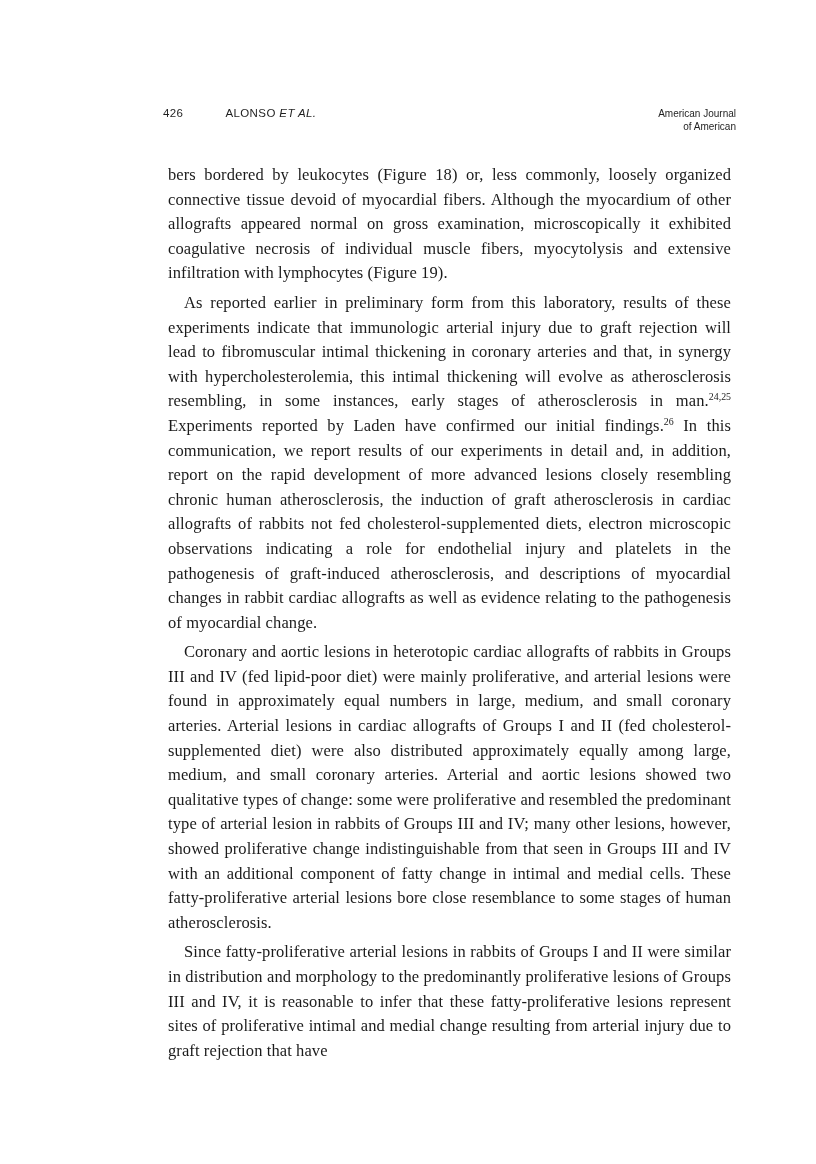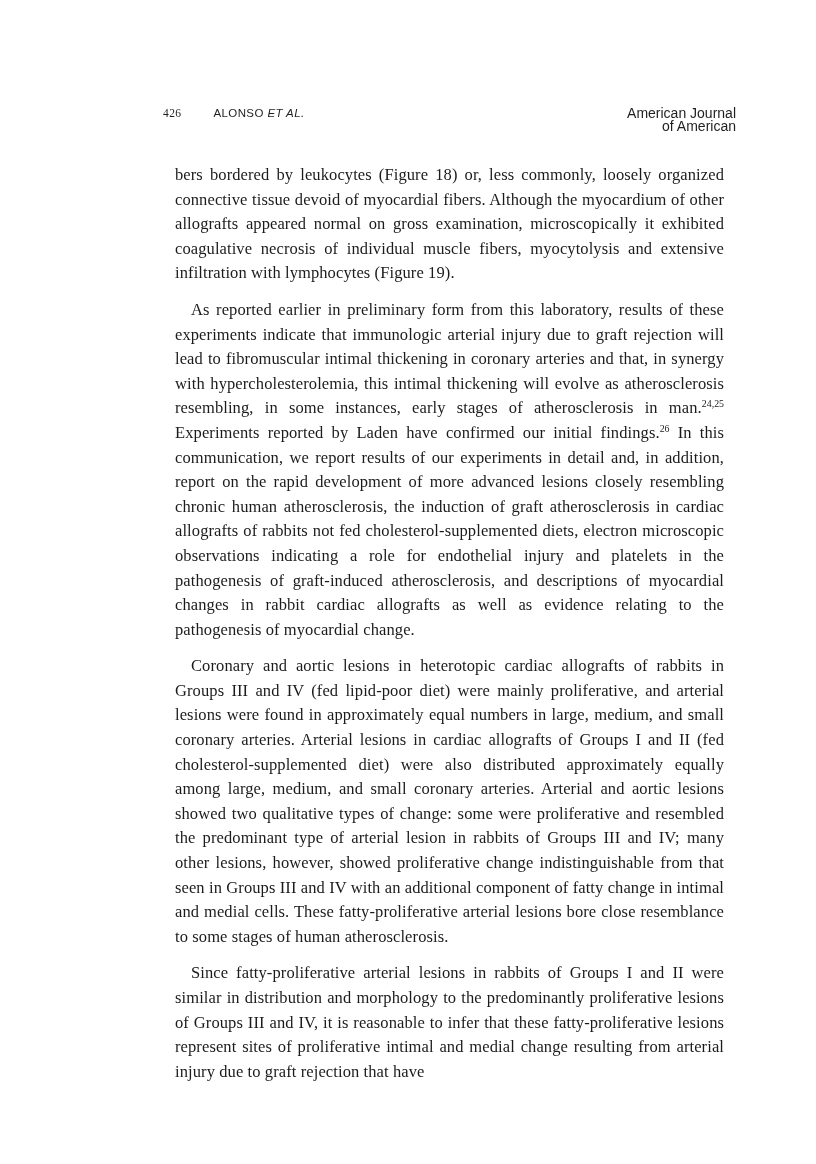--- a/index.html
+++ b/index.html
@@ -24,41 +24,40 @@
     align-items: flex-start;
     font-family: "Liberation Sans", sans-serif;
     color: #1f1f1f;
   }
   .header-left {
     font-size: 11.5px;
     letter-spacing: 0.4px;
     white-space: nowrap;
   }
   .header-left .pagenum {
-    margin-right: 32px;
-    font-family: Liberation Serif, serif;
+    margin-right: 42px;
   }
   .header-left .etal {
     font-style: italic;
   }
   .header-right {
     text-align: right;
-    font-size: 14px;
+    font-size: 10px;
     line-height: 13px;
     color: #1f1f1f;
   }
   .body-text {
     margin-top: 30px;
     font-size: 16.5px;
     line-height: 24.6px;
     text-align: justify;
     letter-spacing: 0.1px;
   }
   .body-text p {
-    margin: 12px;
+    margin: 5px;
   }
   .body-text p.indent {
     text-indent: 16px;
     font-family: Liberation Serif, serif;
   }
   h2.section-heading {
     font-family: "Liberation Sans", sans-serif;
     font-size: 13.5px;
     font-weight: bold;
     color: #111;

